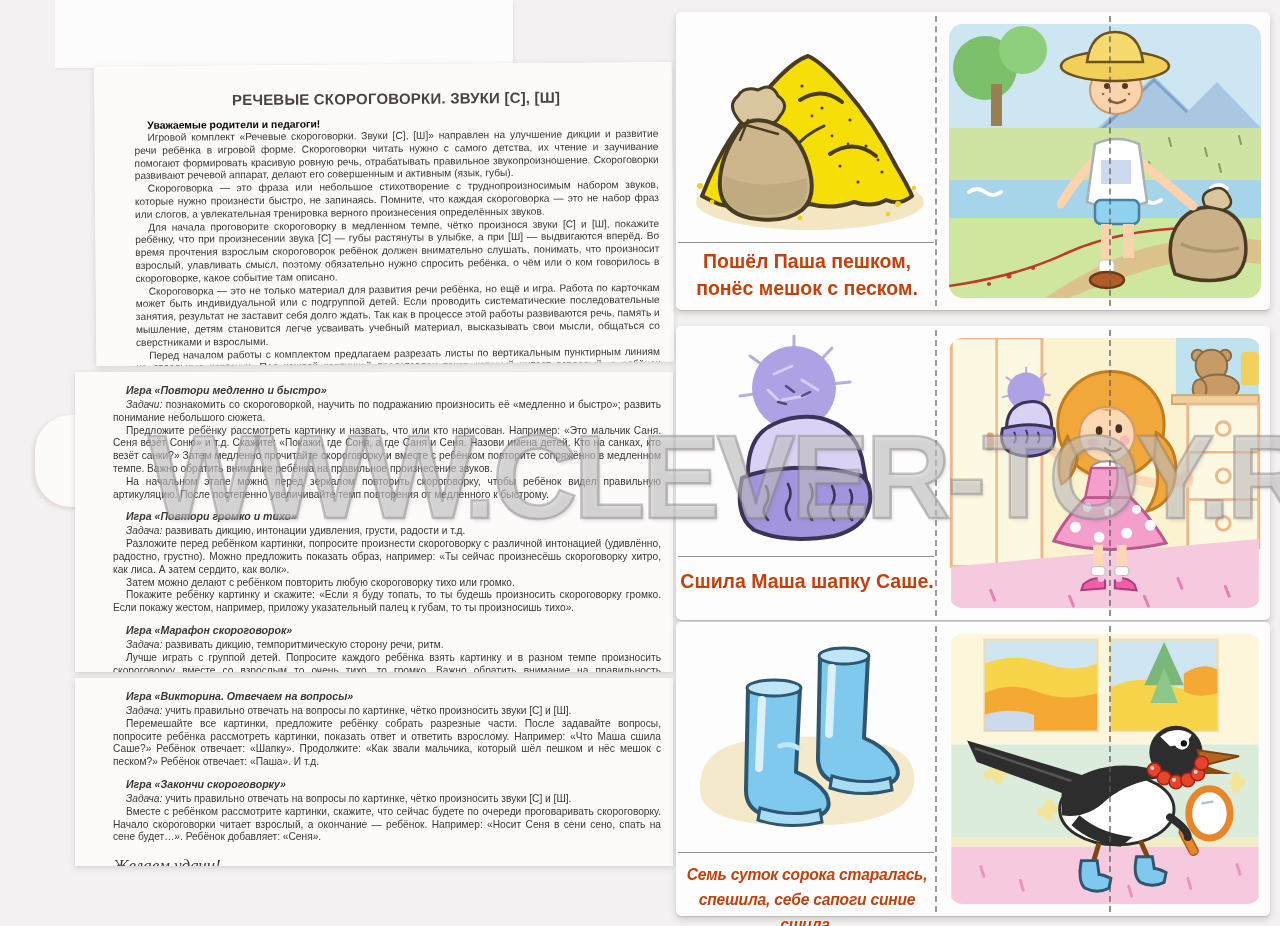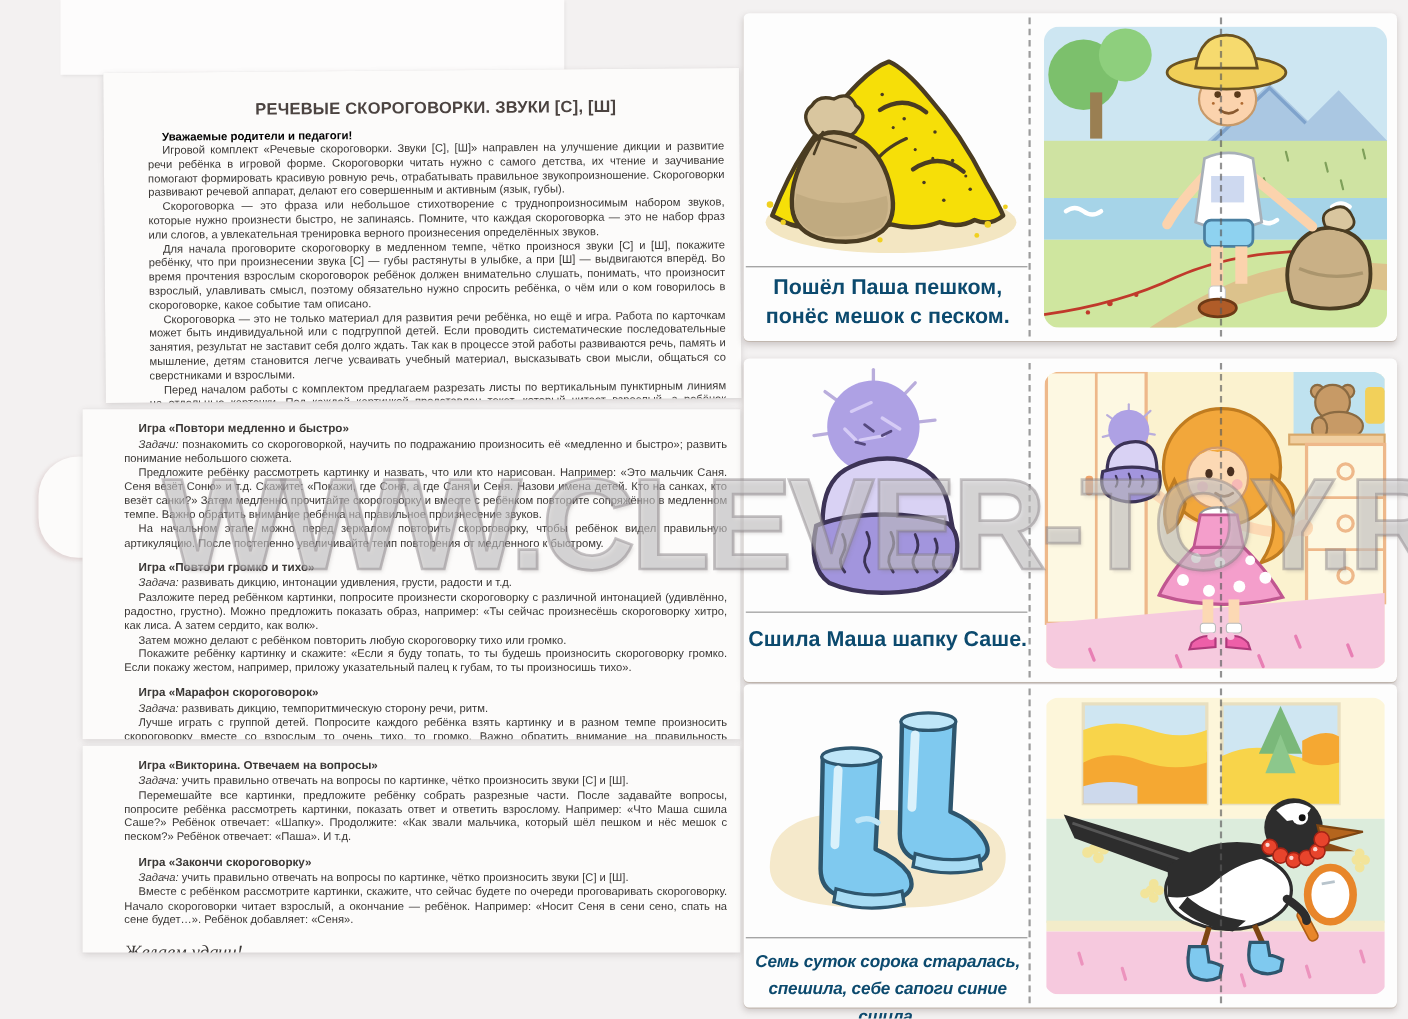--- a/index.html
+++ b/index.html
@@ -34,21 +34,21 @@
     font-size:15px;font-weight:bold;color:#4b4340;text-align:center;
     letter-spacing:.2px;margin:2px 0 10px 0;
   }
   .body-text, .para, .game-h{color:#3b3836;}
   .para{
     font-size:10.2px;line-height:12.8px;text-align:justify;
     text-indent:13px;margin:0;
   }
   .greeting{font-weight:bold;text-indent:13px;font-size:10.4px;line-height:13px;margin:0;}
   .game{margin-bottom:9px;}
-  .game-h{font-size:10.6px;font-weight:bold;margin:0 0 2px 13px;line-height:13px;}
+  .game-h{font-size:10.6px;font-weight:bold;margin:0 0 2px 13px;line-height:13px;font-style:italic;}
   .task i{}
   .closing{
     font-style:italic;font-size:17px;text-align:left;color:#3b3836;
     margin-top:12px;font-family:Liberation Serif, serif;
   }
   
   .card{
     position:absolute;left:676px;width:594px;background:#fdfdfd;
     border-radius:5px;
     box-shadow:0 3px 6px rgba(90,75,70,.25), 0 1px 0 rgba(160,130,100,.25);
@@ -56,21 +56,21 @@
   #card1{top:12px;height:298px;}
   #card2{top:326px;height:294px;}
   #card3{top:622px;height:294px;font-style:italic;}
   .card-left{position:absolute;left:0;top:0;width:260px;height:100%;}
   .illus{position:absolute;left:6px;top:4px;width:248px;height:222px;}
   .caption-divider{
     position:absolute;left:2px;width:256px;top:230px;height:1px;background:#8f8f8f;
   }
   .caption{
     position:absolute;top:236px;left:-2px;width:266px;text-align:center;
-    font-weight:bold;color:#0c4a6e;
+    font-weight:bold;color:#c2410c;
   }
   .cap-20{font-size:19.5px;line-height:27px;}
   .cap-16{font-size:15.6px;line-height:25px;letter-spacing:-.2px;padding-top:4px;}
   #card2 .caption{top:242px;}
   .cut-line{
     position:absolute;top:4px;bottom:4px;width:0;
     border-left:2px dashed #9c9c9c;z-index:5;
   }
   .cut-a{left:259px;}
   .cut-b{left:433px;border-left:2px dashed rgba(90,90,90,.65);}

